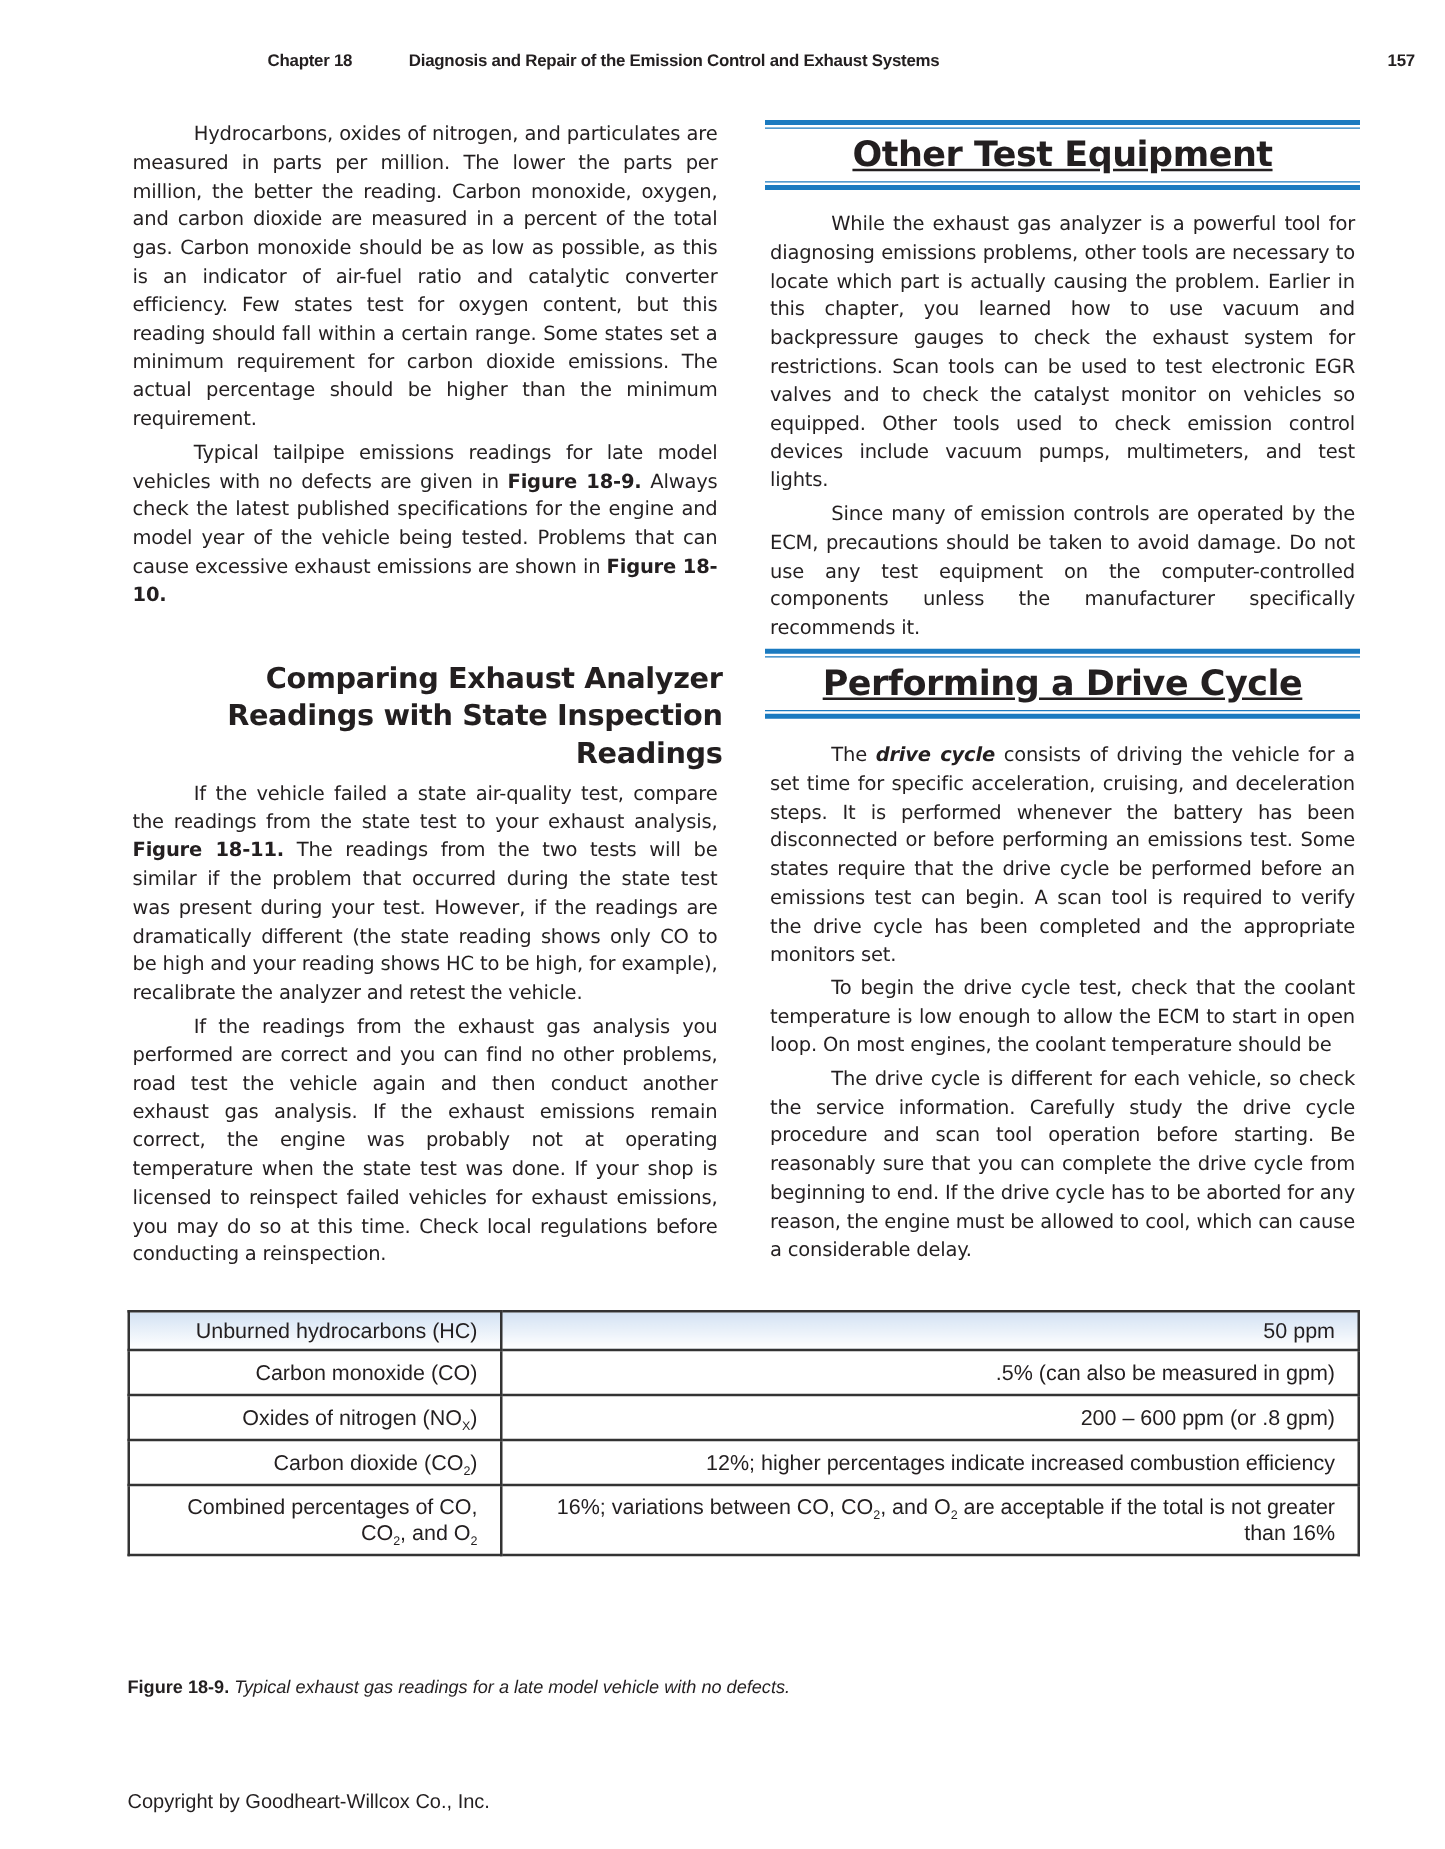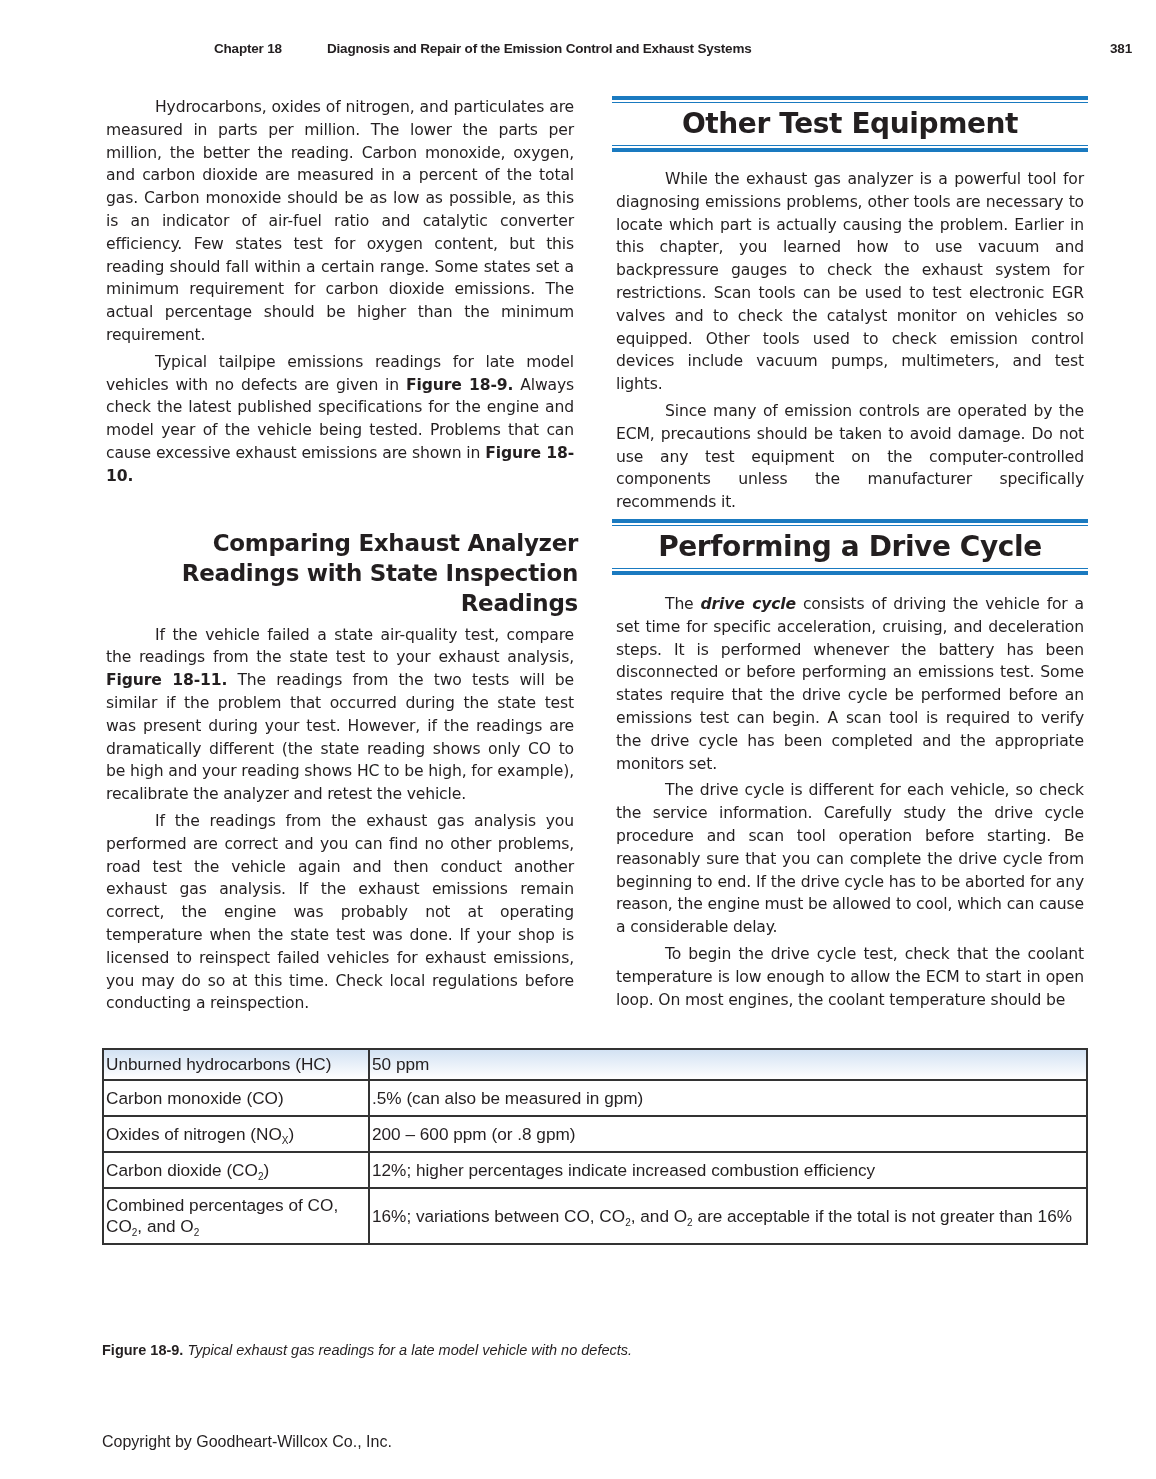--- a/index.html
+++ b/index.html
@@ -9,42 +9,42 @@
   .running-head .title { position:absolute; left:113px; }
   .running-head .pg { position:absolute; right:0; }
   .col { position:absolute; font-size:15.6px; line-height:22.8px; text-align:justify; letter-spacing:-0.15px; }
   .col-left { left:102px; top:92px; width:476px; }
   .col-right { left:612px; top:164px; width:476px; }
   p { margin:4px; text-indent:49px; }
   .h2 { font-weight:bold; font-size:23px; line-height:30px; margin:36px 0 6px 0; text-align:right; letter-spacing:-0.3px; }
   .sect { position:absolute; left:612px; width:476px; }
   .rule-top { border-top:4px solid #1a7ac0; margin-bottom:2px; }
   .rule-thin { border-top:1px solid #1a7ac0; }
-  .sect-title { font-weight:bold; font-size:28px; text-align:center; line-height:40px; padding:1px 0 1px 0; letter-spacing:-0.4px; }
+  .sect-title { font-weight:bold; font-size:28px; text-align:center; line-height:40px; padding:1px 0 1px 0; letter-spacing:-0.4px;text-decoration:underline; }
   .sect .bot-thin { border-top:1px solid #1a7ac0; margin-bottom:2px; }
   .sect .bot-thick { border-top:4px solid #1a7ac0; }
   table.fig { position:absolute; left:102px; top:1048px; width:986px; border-collapse:collapse; font-family:"Liberation Sans", sans-serif; font-size:17.2px; }
-  table.fig th, table.fig td { border:2px solid #333; padding:2px 2px; text-align:left; vertical-align:middle; line-height:21px; }
+  table.fig th, table.fig td { border:2px solid #333; padding:2px 18px; text-align:right; vertical-align:middle; line-height:21px; }
   table.fig th { background:linear-gradient(#5590cc,#a8c7e8); text-align:center; font-weight:bold; height:26px; padding:0; }
   table.fig tr.r0 td { background:linear-gradient(#d3e2f3,#ffffff); height:25px; }
   table.fig td.c1 { width:260px; }
   table.fig tr td { height:30px; }
   sub { font-size:10px; vertical-align:-4px; line-height:0; }
   .caption { position:absolute; left:102px; top:1342px; font-family:"Liberation Sans", sans-serif; font-size:14.5px; }
   .caption b { font-weight:bold; }
   .caption i { font-style:italic;text-align:right; }
   .footer { position:absolute; left:102px; top:1433px; font-family:"Liberation Sans", sans-serif; font-size:16px; }
 </style>
 </head>
 <body>
 
 <div class="running-head">
   <span class="chap">Chapter 18</span>
   <span class="title">Diagnosis and Repair of the Emission Control and Exhaust Systems</span>
-  <span class="pg">381</span>
+  <span class="pg">157</span>
 </div>
 
 <div class="col col-left">
   <p>Hydrocarbons, oxides of nitrogen, and particulates are measured in parts per million. The lower the parts per million, the better the reading. Carbon monoxide, oxygen, and carbon dioxide are measured in a percent of the total gas. Carbon monoxide should be as low as possible, as this is an indicator of air-fuel ratio and catalytic converter efficiency. Few states test for oxygen content, but this reading should fall within a certain range. Some states set a minimum requirement for carbon dioxide emissions. The actual percentage should be higher than the minimum requirement.</p>
   <p><span>Typical tailpipe emissions readings for late model vehicles with no defects are given in </span><b>Figure 18-9.</b><span> Always check the latest published specifications for the engine and model year of the vehicle being tested. Problems that can cause excessive exhaust emissions are shown in </span><b>Figure 18-10.</b></p>
   <div class="h2" style="margin-top:40px;">Comparing Exhaust Analyzer Readings with State Inspection Readings</div>
   <p><span>If the vehicle failed a state air-quality test, compare the readings from the state test to your exhaust analysis, </span><b>Figure 18-11.</b><span> The readings from the two tests will be similar if the problem that occurred during the state test was present during your test. However, if the readings are dramatically different (the state reading shows only CO to be high and your reading shows HC to be high, for example), recalibrate the analyzer and retest the vehicle.</span></p>
   <p>If the readings from the exhaust gas analysis you performed are correct and you can find no other problems, road test the vehicle again and then conduct another exhaust gas analysis. If the exhaust emissions remain correct, the engine was probably not at operating temperature when the state test was done. If your shop is licensed to reinspect failed vehicles for exhaust emissions, you may do so at this time. Check local regulations before conducting a reinspection.</p>
 </div>
 
@@ -64,22 +64,22 @@
 <div class="sect" style="top:519px;">
   <div class="rule-top"></div>
   <div class="rule-thin"></div>
   <div class="sect-title">Performing a Drive Cycle</div>
   <div class="bot-thin"></div>
   <div class="bot-thick"></div>
 </div>
 
 <div class="col col-right" style="top:589px;">
   <p><span>The </span><b><i>drive cycle</i></b><span> consists of driving the vehicle for a set time for specific acceleration, cruising, and deceleration steps. It is performed whenever the battery has been disconnected or before performing an emissions test. Some states require that the drive cycle be performed before an emissions test can begin. A scan tool is required to verify the drive cycle has been completed and the appropriate monitors set.</span></p>
+  <p>To begin the drive cycle test, check that the coolant temperature is low enough to allow the ECM to start in open loop. On most engines, the coolant temperature should be</p>
   <p>The drive cycle is different for each vehicle, so check the service information. Carefully study the drive cycle procedure and scan tool operation before starting. Be reasonably sure that you can complete the drive cycle from beginning to end. If the drive cycle has to be aborted for any reason, the engine must be allowed to cool, which can cause a considerable delay.</p>
-  <p>To begin the drive cycle test, check that the coolant temperature is low enough to allow the ECM to start in open loop. On most engines, the coolant temperature should be</p>
 </div>
 
 <table class="fig">
   <tbody>
   <tr class="r0">
     <td class="c1">Unburned hydrocarbons (HC)</td>
     <td>50 ppm</td>
   </tr>
   <tr>
     <td class="c1">Carbon monoxide (CO)</td>

